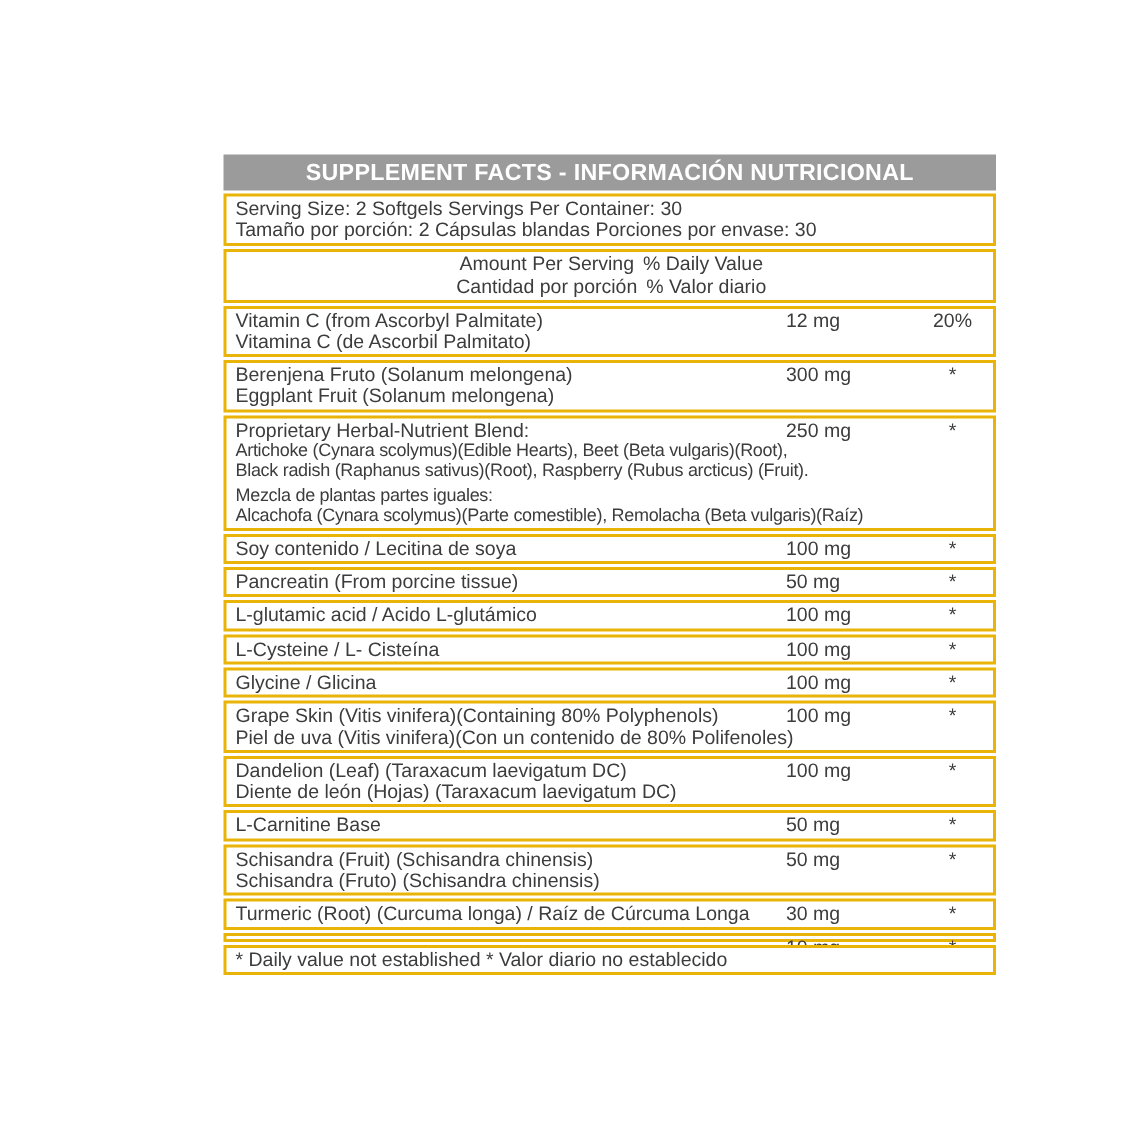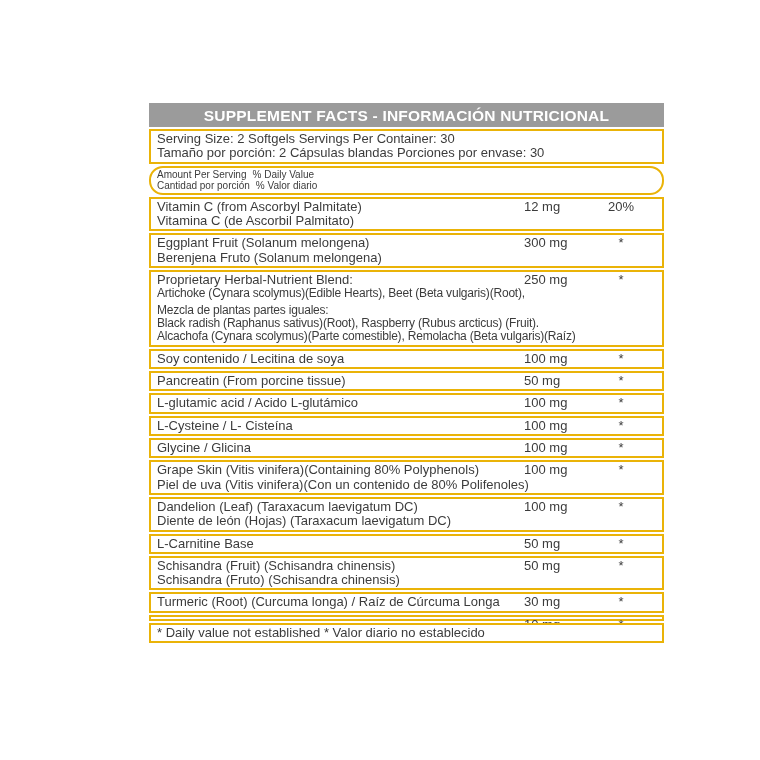--- a/index.html
+++ b/index.html
@@ -30,28 +30,27 @@
     font-size:15.5px;
     text-align:center;
     padding:4px 0 3px 0;
     letter-spacing:0.2px;
   }
   .nline{white-space:nowrap;}
   .amt{
     position:absolute;top:1px;right:56px;width:82px;white-space:nowrap;
   }
   .dv{
-    position:absolute;top:1px;right:14px;width:54px;text-align:center;white-space:nowrap;
+    position:absolute;top:1px;right:0;width:54px;text-align:center;white-space:nowrap;
   }
   .colheader{
-    text-align:left;
-    font-size:10px;
+    text-align:center;
+    font-size:13px;
     line-height:1.15;
     padding-right:4px;
-    border-radius:14px;
   }
   .colheader .sp{display:inline-block;width:6px;}
   .desc{font-size:12px;letter-spacing:-0.2px;white-space:nowrap;line-height:1.12;}
   .desc.es-first{margin-top:3px;}
   .footnote{white-space:nowrap;}
 </style>
 </head>
 <body>
 
 <div class="panel">
@@ -69,31 +68,31 @@
   </div>
 
   <div class="cell">
     <div class="nline">Vitamin C (from Ascorbyl Palmitate)</div>
     <div class="nline">Vitamina C (de Ascorbil Palmitato)</div>
     <div class="amt">12 mg</div>
     <div class="dv">20%</div>
   </div>
 
   <div class="cell">
+    <div class="nline">Berenjena Fruto (Solanum melongena)</div>
     <div class="nline">Eggplant Fruit (Solanum melongena)</div>
-    <div class="nline">Berenjena Fruto (Solanum melongena)</div>
     <div class="amt">300 mg</div>
     <div class="dv">*</div>
   </div>
 
   <div class="cell">
     <div class="nline">Proprietary Herbal-Nutrient Blend:</div>
     <div class="desc">Artichoke (Cynara scolymus)(Edible Hearts), Beet (Beta vulgaris)(Root),</div>
+    <div class="desc">Black radish (Raphanus sativus)(Root), Raspberry (Rubus arcticus) (Fruit).</div>
     <div class="desc es-first">Mezcla de plantas partes iguales:</div>
-    <div class="desc">Black radish (Raphanus sativus)(Root), Raspberry (Rubus arcticus) (Fruit).</div>
     <div class="desc">Alcachofa (Cynara scolymus)(Parte comestible), Remolacha (Beta vulgaris)(Raíz)</div>
     <div class="amt">250 mg</div>
     <div class="dv">*</div>
   </div>
 
   <div class="cell">
     <div class="nline">Soy contenido / Lecitina de soya</div>
     <div class="amt">100 mg</div>
     <div class="dv">*</div>
   </div>

